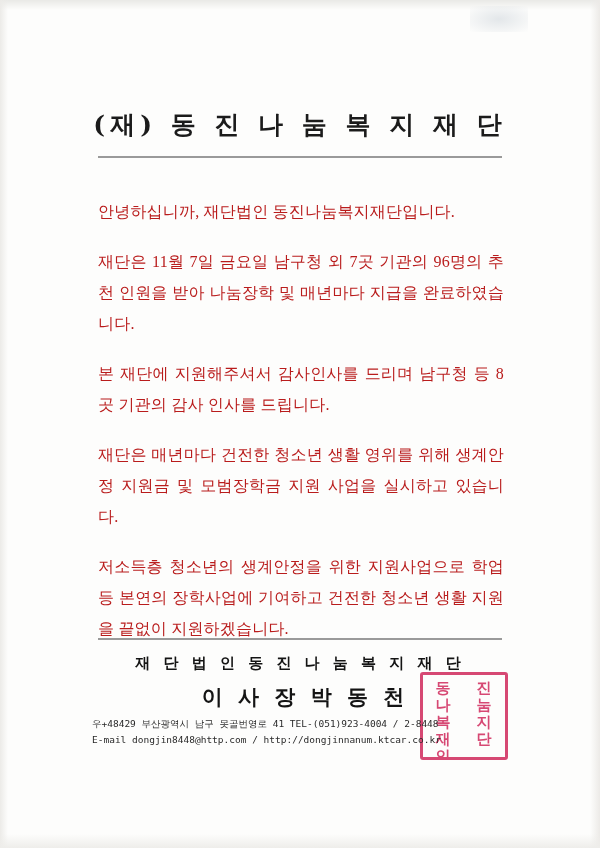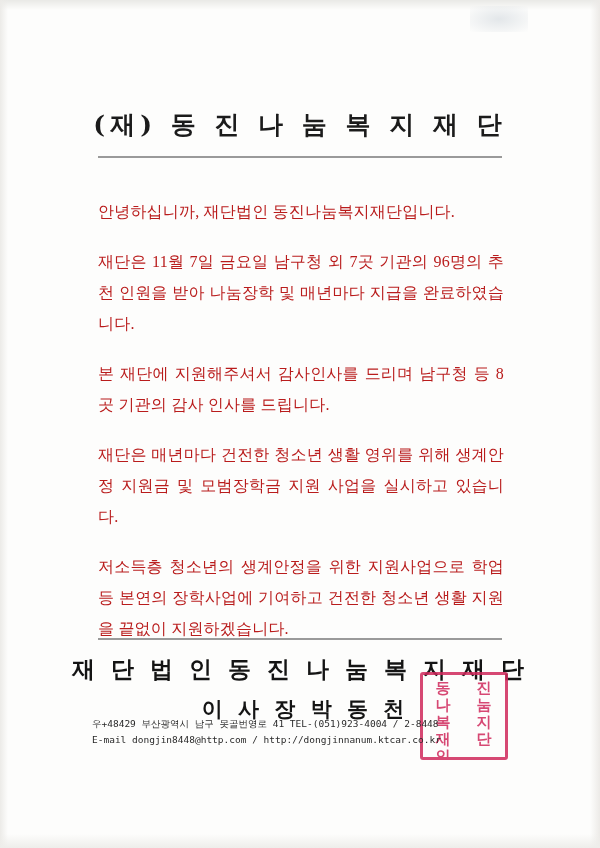--- a/index.html
+++ b/index.html
@@ -103,21 +103,21 @@
   .sign-rule {
     position: absolute;
     top: 638px;
     left: 98px;
     width: 404px;
     height: 2px;
     background: #9a9a9a;
   }
   .org-name {
     font-family: "DejaVu Serif", "Liberation Serif", serif;
-    font-size: 23px;
+    font-size: 15px;
     font-weight: 700;
     letter-spacing: 4px;
     color: #141414;
     margin-top: 14px;
   }
   .rep-name {
     font-family: "DejaVu Serif", "Liberation Serif", serif;
     font-size: 21px;
     font-weight: 700;
     letter-spacing: 4px;

